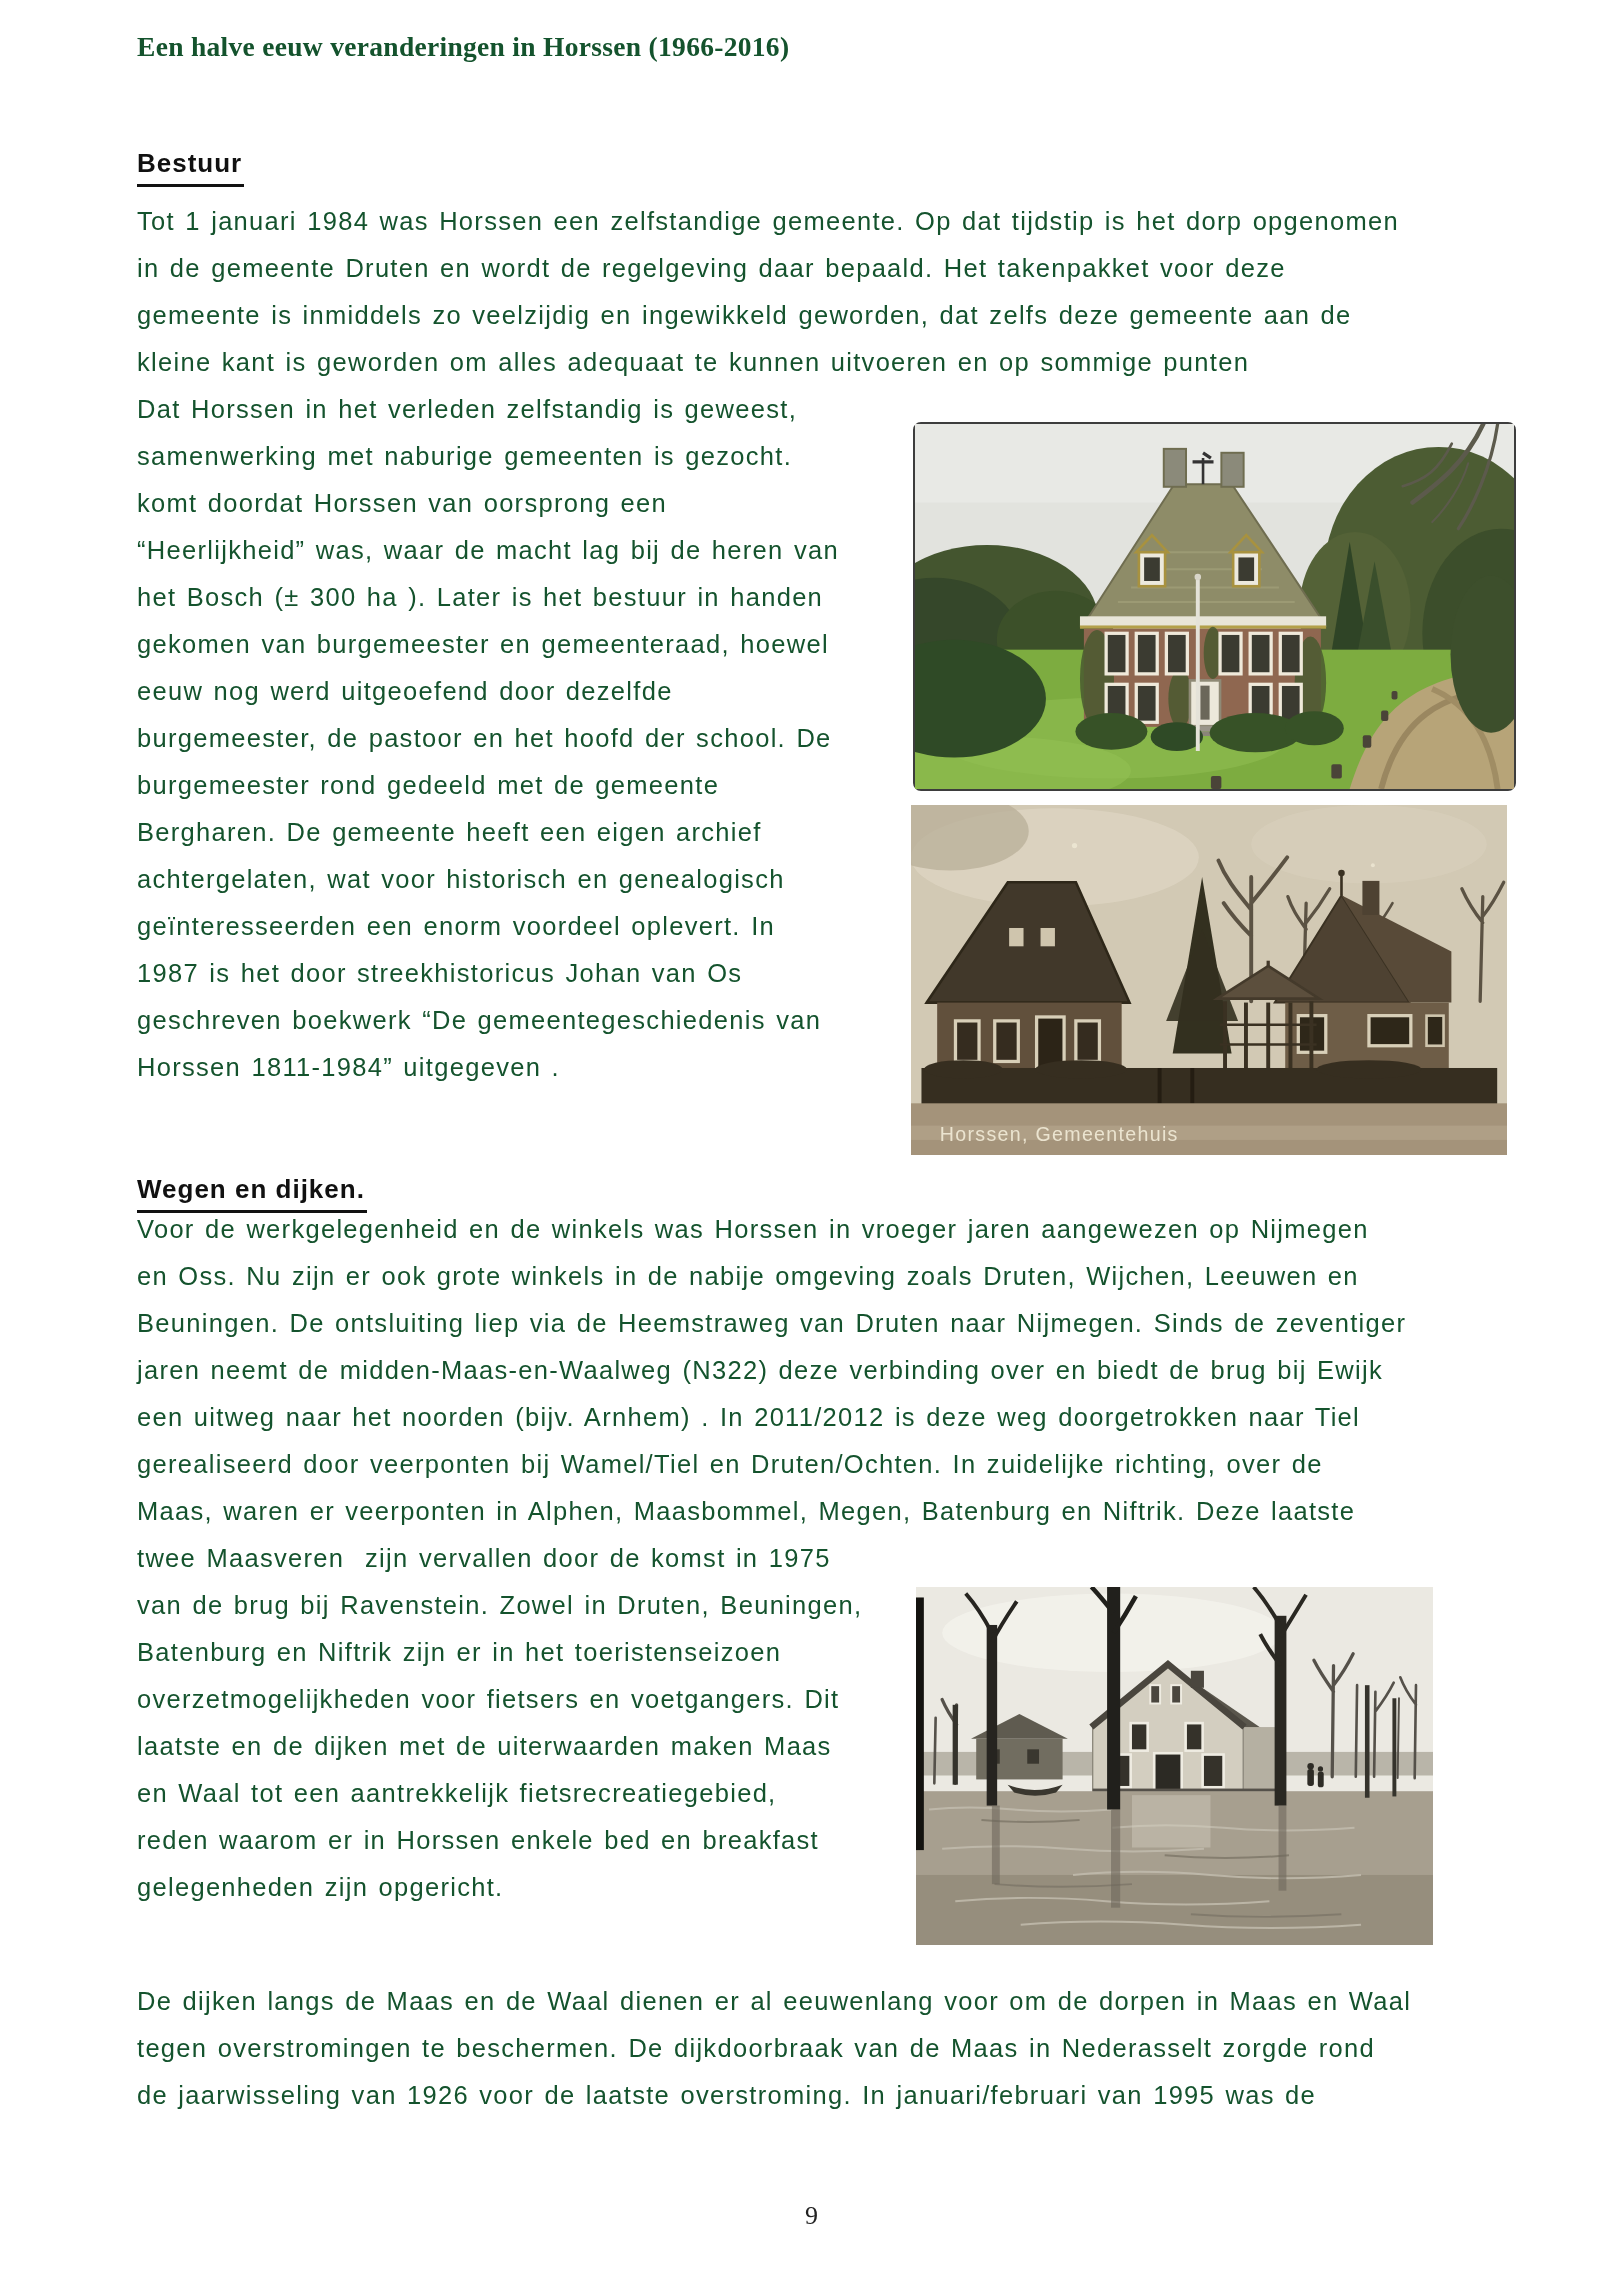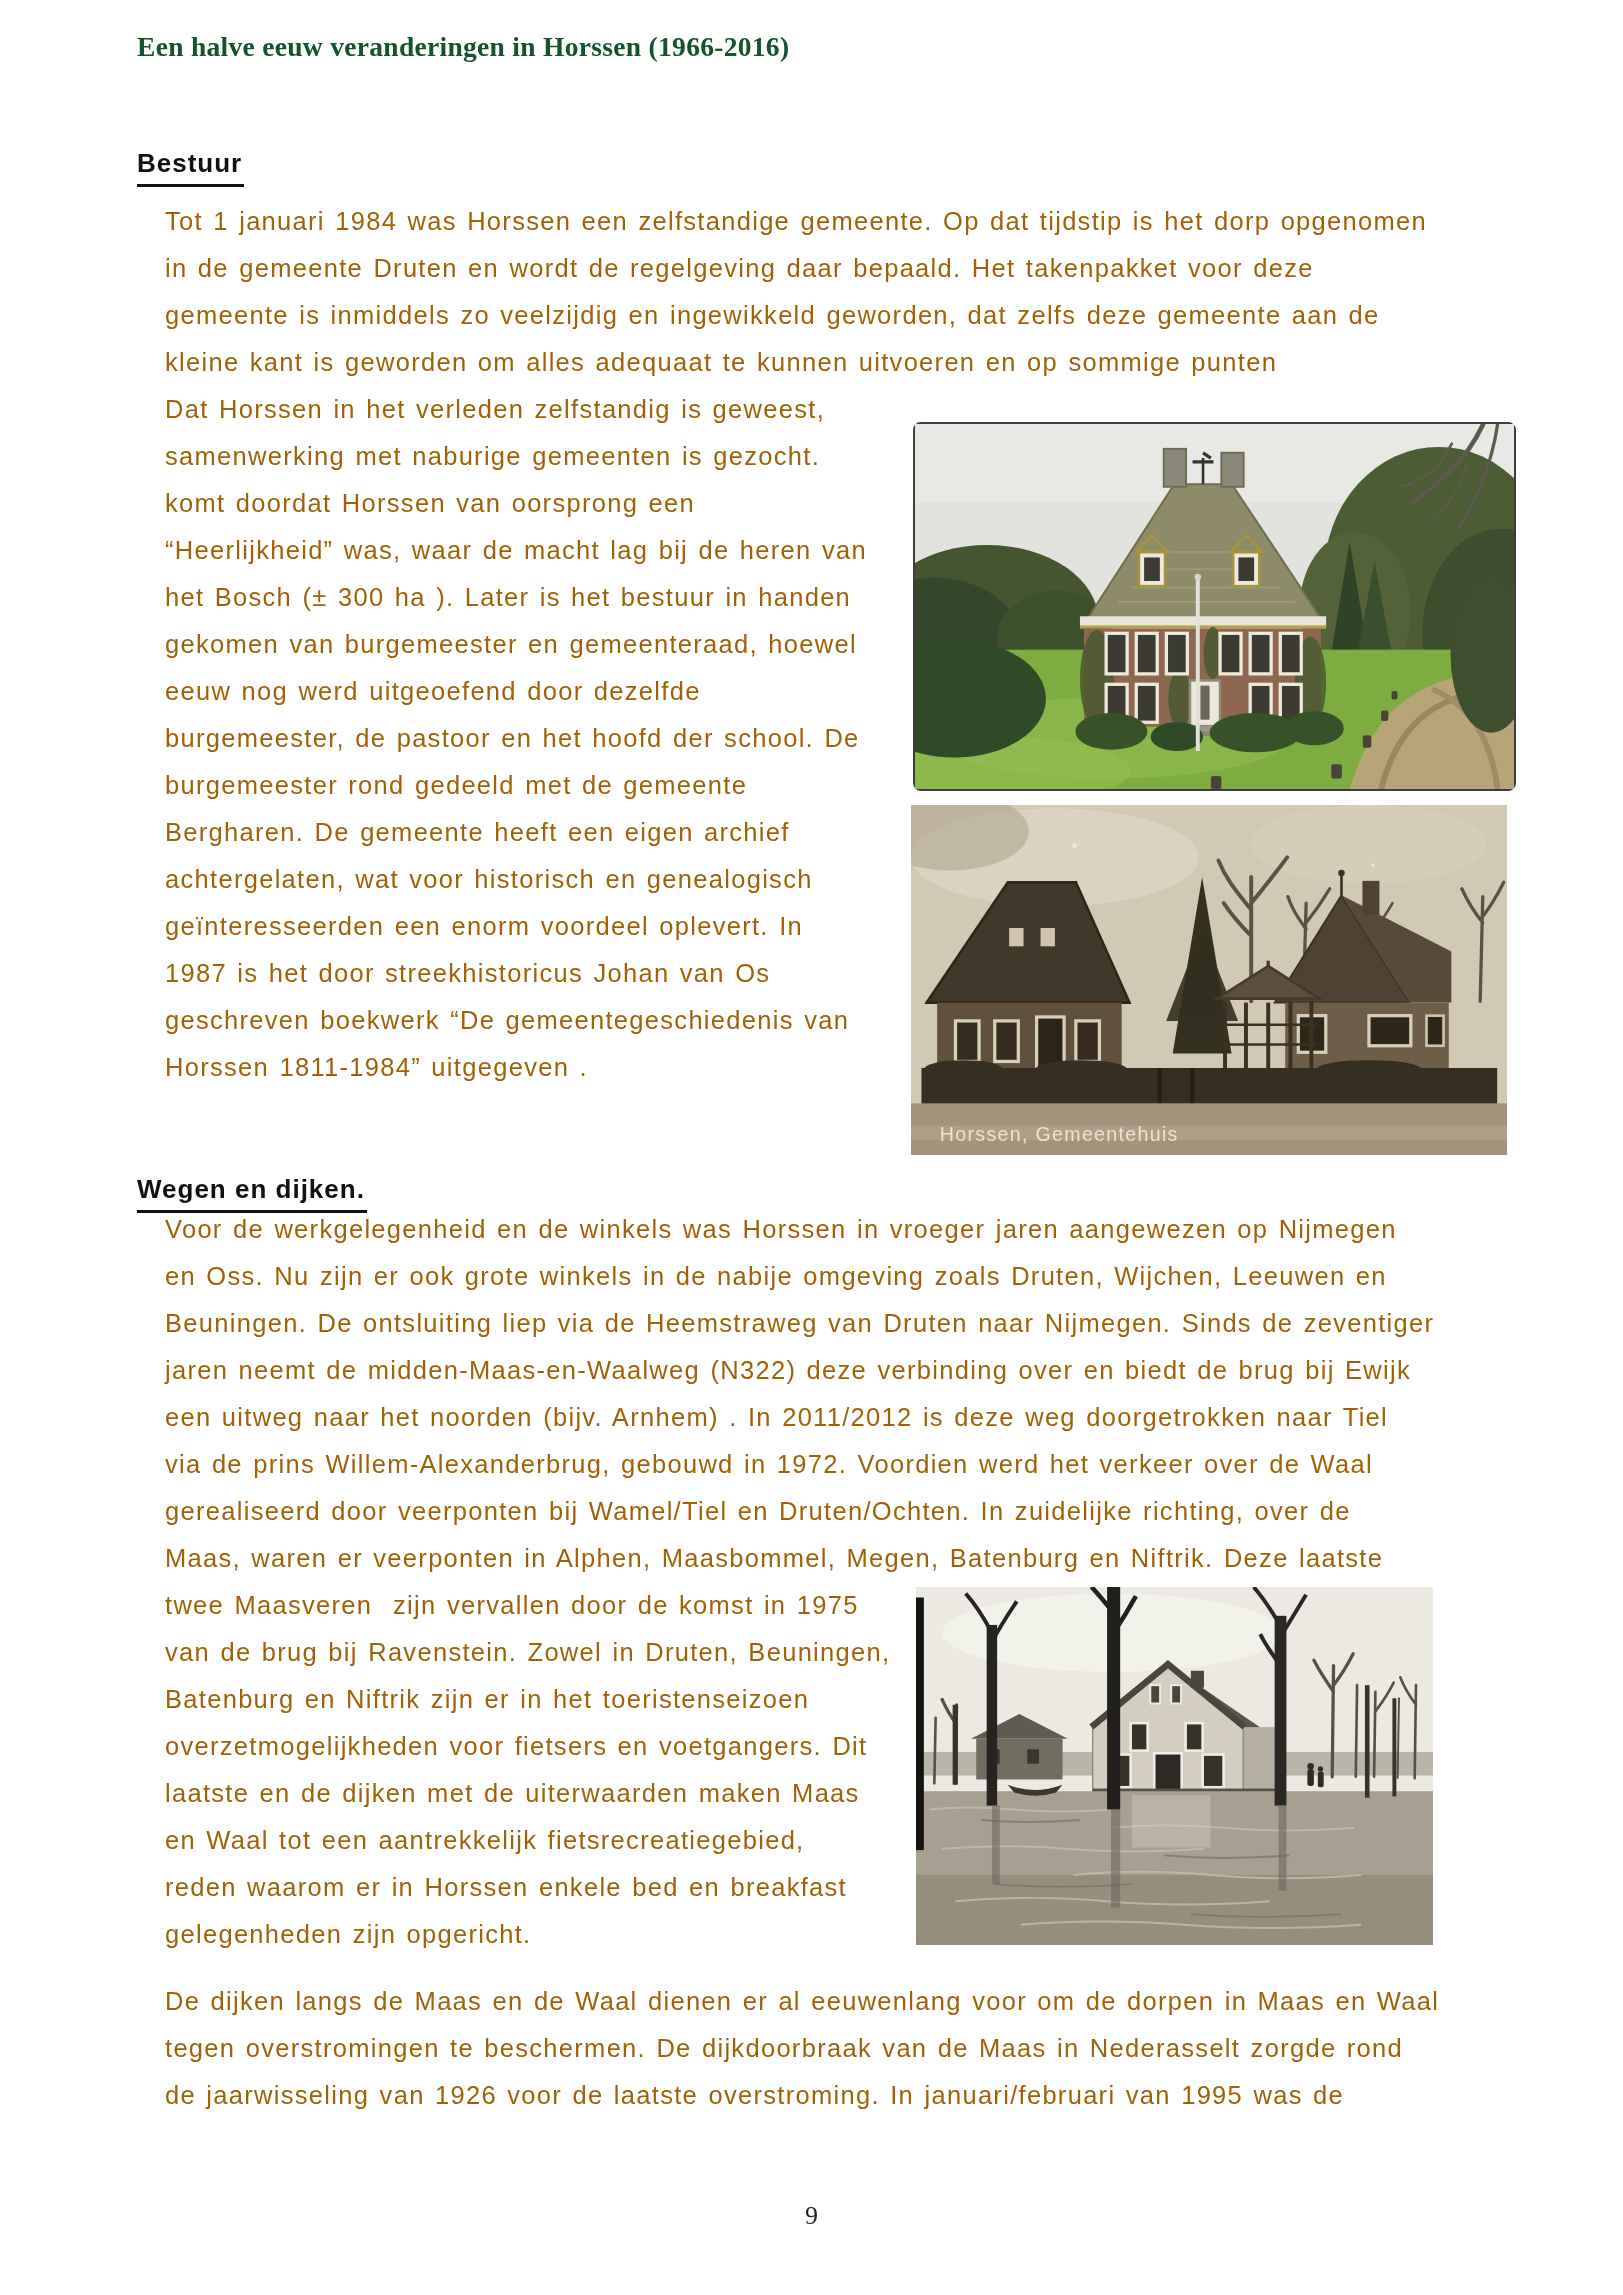--- a/index.html
+++ b/index.html
@@ -2,21 +2,21 @@
 <html style="font-size:10.5px"><head>
 <meta charset="utf-8">
 <style>
   html,body{margin:0;padding:0;background:#ffffff;}
   .page{position:relative;width:1623px;height:2295px;background:#ffffff;overflow:hidden;
         font-family:"Liberation Sans",sans-serif;color:#1a1a1a;}
   .doc-title{position:absolute;left:137px;top:31px;
         font-family:"Liberation Serif",serif;font-weight:bold;font-size:27.5px;letter-spacing:0.3px;color:#14532d;}
   .sec-heading{position:absolute;left:137px;font-size:26px;font-weight:bold;letter-spacing:1px;color:#111;}
   .sec-heading span{display:inline-block;border-bottom:3.3px solid #111;padding:0 2px 4.6px 0;margin-top:23px;}
-  .para{position:absolute;left:137px;width:1358px;font-size:25.5px;letter-spacing:1.3px;word-spacing:2px;color:#a16207;margin-left:28px;}
+  .para{position:absolute;left:137px;width:1358px;font-size:25.5px;letter-spacing:1.3px;word-spacing:2px;color:#14532d;}
   .para .ln{height:47px;line-height:47px;white-space:pre;}
   .figure{position:absolute;border-radius:8px;}
   .figure svg{display:block;width:100%;height:100%;}
   .fig-border{border:2px solid #3d3d3d;}
   .page-number{position:absolute;left:0;top:2201px;width:1623px;text-align:center;
         font-family:"Liberation Serif",serif;font-size:26px;color:#222;}
 </style>
 </head>
 <body>
 
@@ -53,21 +53,20 @@
   <div class="sec-heading" style="top:1151px;">
     <span>Wegen en dijken.</span>
   </div>
 
   <div class="para" style="top:1206px;">
       <div class="ln">Voor de werkgelegenheid en de winkels was Horssen in vroeger jaren aangewezen op Nijmegen</div>
       <div class="ln">en Oss. Nu zijn er ook grote winkels in de nabije omgeving zoals Druten, Wijchen, Leeuwen en</div>
       <div class="ln">Beuningen. De ontsluiting liep via de Heemstraweg van Druten naar Nijmegen. Sinds de zeventiger</div>
       <div class="ln">jaren neemt de midden-Maas-en-Waalweg (N322) deze verbinding over en biedt de brug bij Ewijk</div>
       <div class="ln">een uitweg naar het noorden (bijv. Arnhem) . In 2011/2012 is deze weg doorgetrokken naar Tiel</div>
-      <div class="ln">via de prins Willem-Alexanderbrug, gebouwd in 1972. Voordien werd het verkeer over de Waal</div>
       <div class="ln">gerealiseerd door veerponten bij Wamel/Tiel en Druten/Ochten. In zuidelijke richting, over de</div>
       <div class="ln">Maas, waren er veerponten in Alphen, Maasbommel, Megen, Batenburg en Niftrik. Deze laatste</div>
       <div class="ln">twee Maasveren  zijn vervallen door de komst in 1975</div>
       <div class="ln">van de brug bij Ravenstein. Zowel in Druten, Beuningen,</div>
       <div class="ln">Batenburg en Niftrik zijn er in het toeristenseizoen</div>
       <div class="ln">overzetmogelijkheden voor fietsers en voetgangers. Dit</div>
       <div class="ln">laatste en de dijken met de uiterwaarden maken Maas</div>
       <div class="ln">en Waal tot een aantrekkelijk fietsrecreatiegebied,</div>
       <div class="ln">reden waarom er in Horssen enkele bed en breakfast</div>
       <div class="ln">gelegenheden zijn opgericht.</div>

